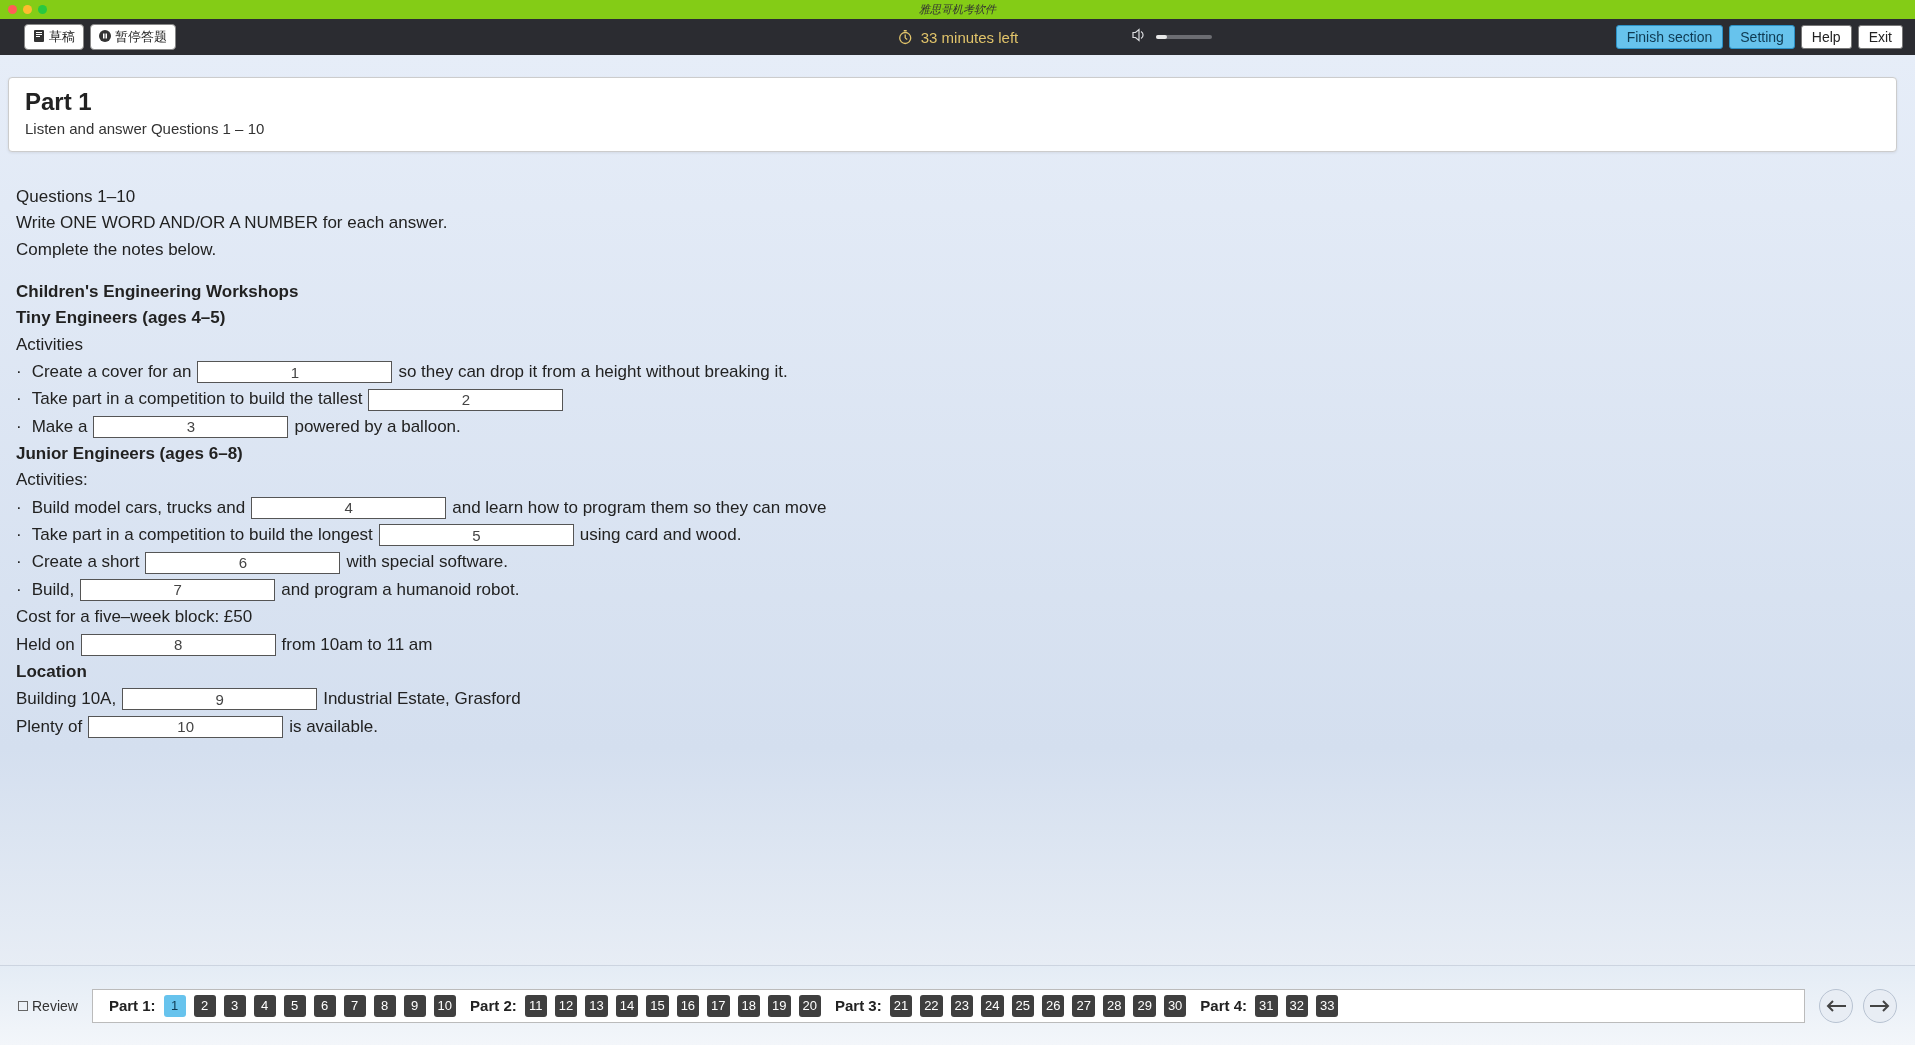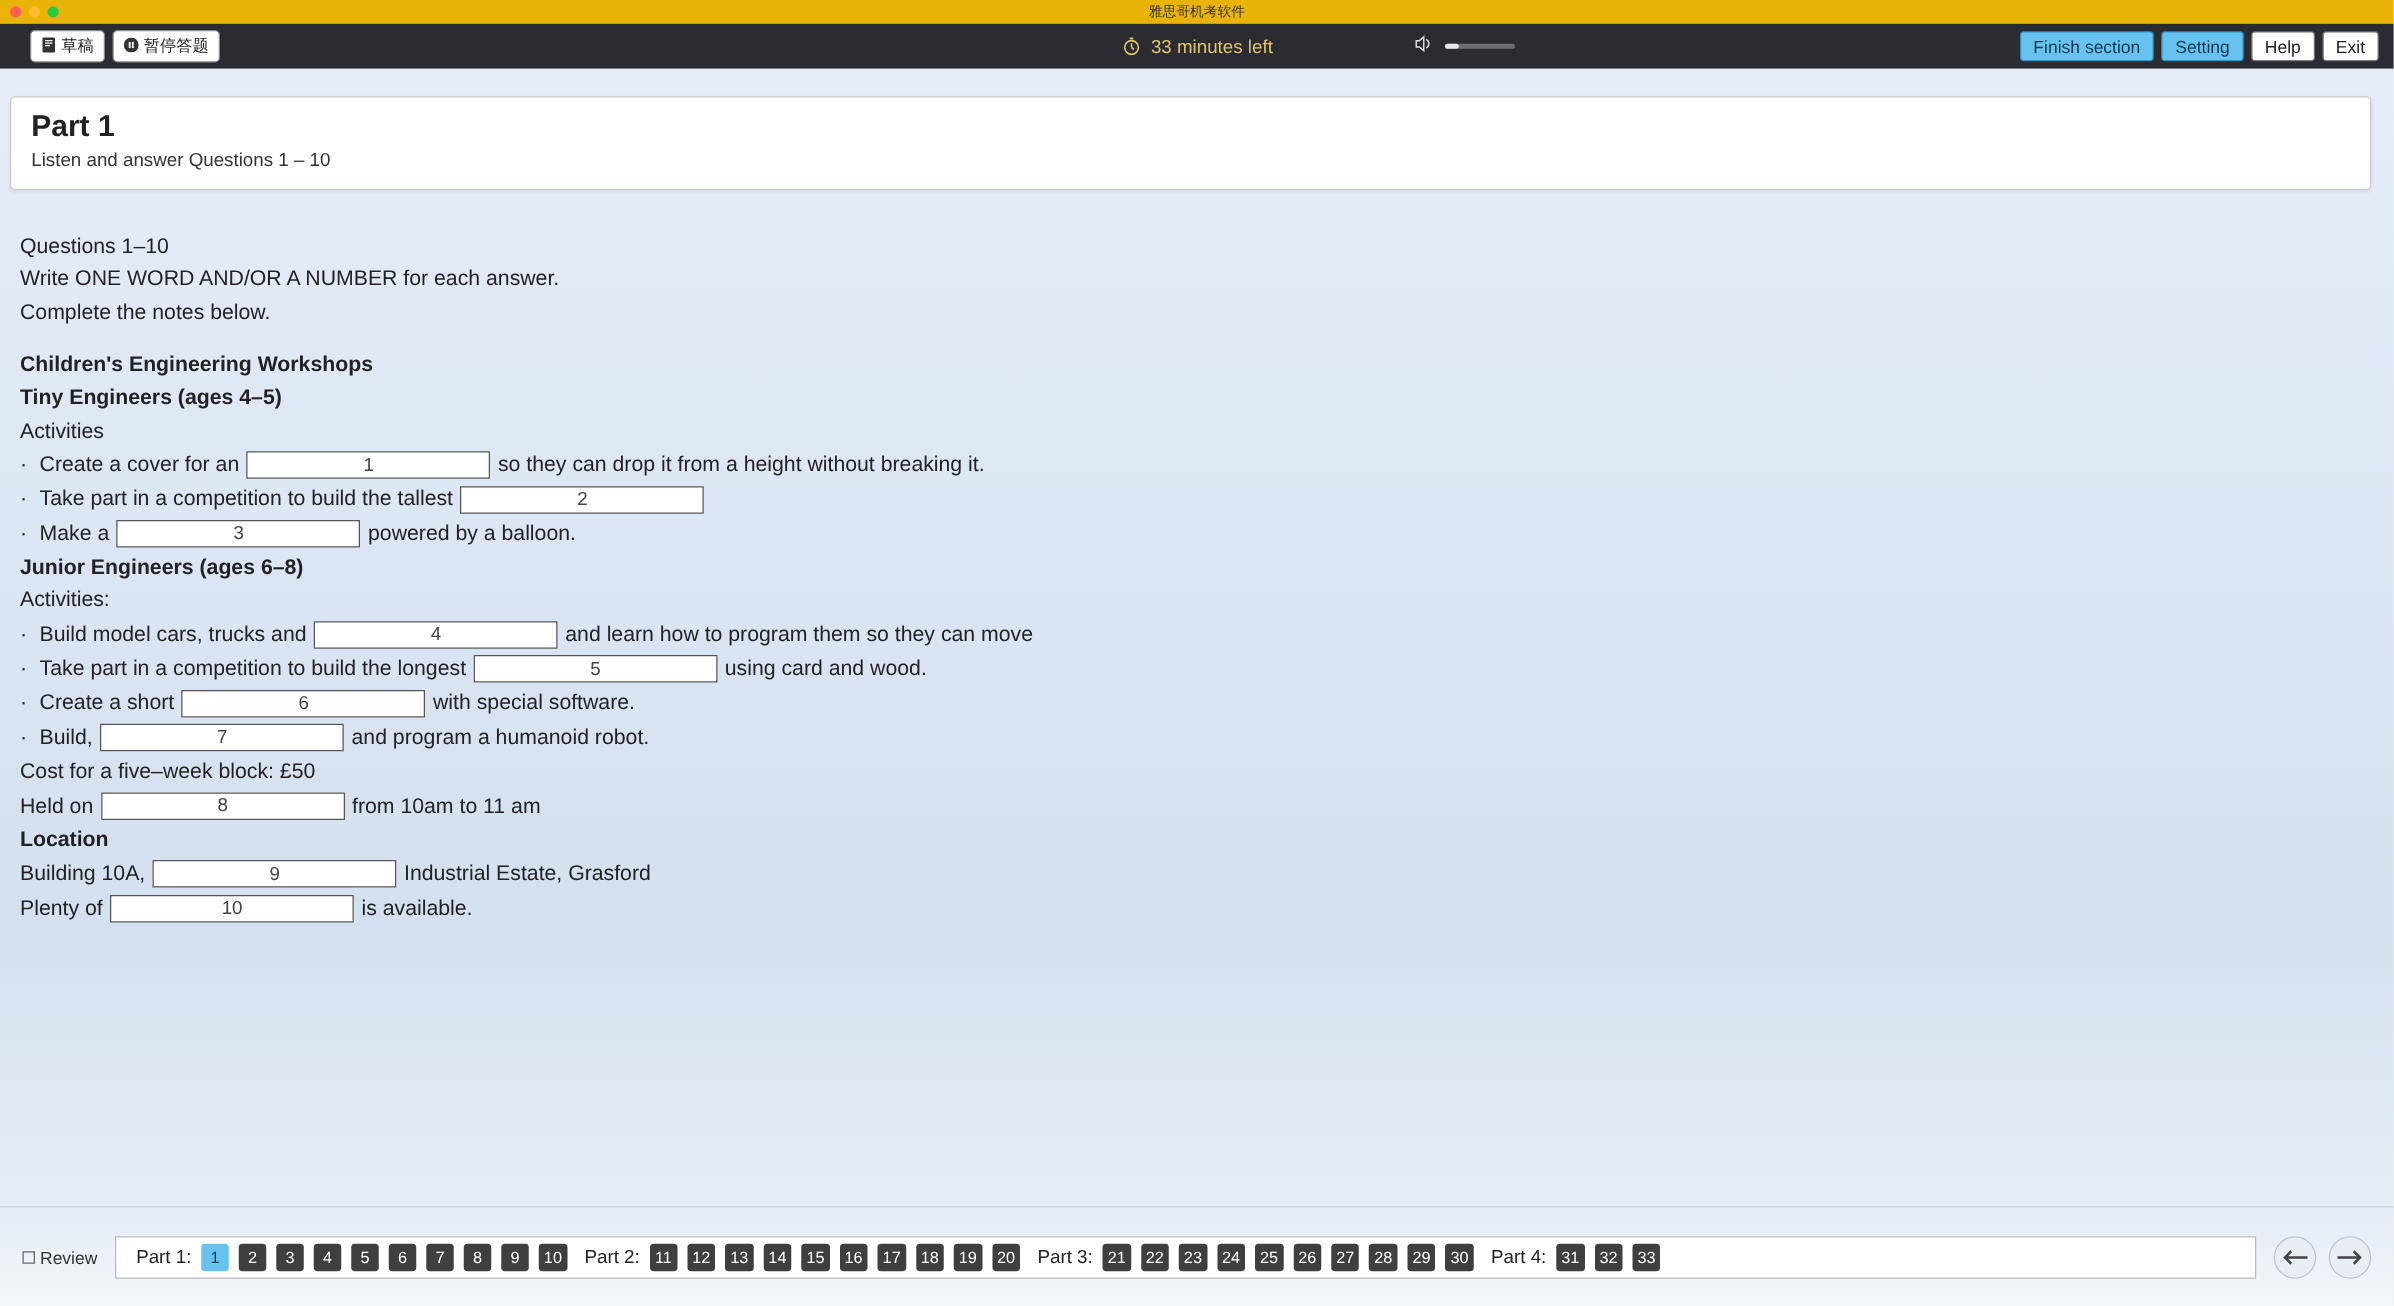--- a/index.html
+++ b/index.html
@@ -2,25 +2,26 @@
 <html><head>
 <meta charset="utf-8">
 <style>
   * { box-sizing: border-box; margin: 0; padding: 0; }
   html, body { width: 100%; height: 100%; font-family: Arial, Helvetica, sans-serif; }
   body { background: #f0f0f0; overflow: hidden; }
 
   
   .mac-titlebar {
     height: 19px;
-    background: #eab308;
+    background: #84cc16;
     display: flex;
     align-items: center;
     padding: 0 8px;
     position: relative;
+    font-style: italic;
   }
   .mac-dots { display: flex; gap: 6px; }
   .mac-dot { width: 9px; height: 9px; border-radius: 50%; }
   .mac-dot.red { background: #ff5f57; }
   .mac-dot.yellow { background: #febc2e; }
   .mac-dot.green { background: #28c840; }
   .mac-title {
     position: absolute; left: 50%; transform: translateX(-50%);
     font-size: 11px; color: #333;
   }
@@ -144,21 +145,21 @@
     background: #fff;
     border: 1px solid #bbb;
     height: 34px;
     display: flex;
     align-items: center;
     padding: 0 10px;
     gap: 8px;
     overflow: hidden;
     white-space: nowrap;
   }
-  .part-label { font-size: 15px; color: #222; margin-left: 6px; }
+  .part-label { font-size: 15px; color: #222; margin-left: 6px; font-weight: bold; }
   .qnum {
     display: inline-flex; align-items: center; justify-content: center;
     min-width: 22px; height: 22px; padding: 0 4px;
     background: #3f3f3f; color: #fff;
     border-radius: 3px; font-size: 13px;
     cursor: pointer;
   }
   .qnum.active { background: #67c3ed; color: #0e3a52; }
   .nav-arrows { display: flex; gap: 10px; margin-left: 14px; }
   .nav-arrow {

